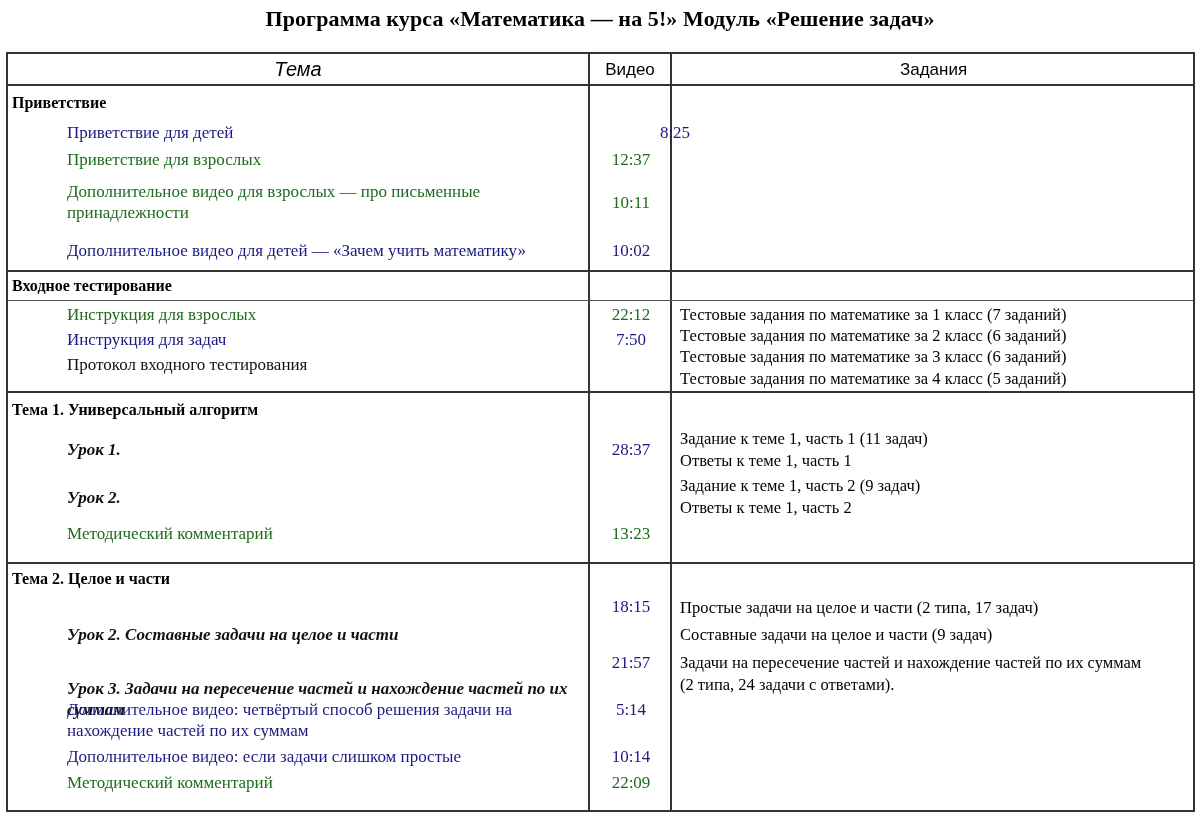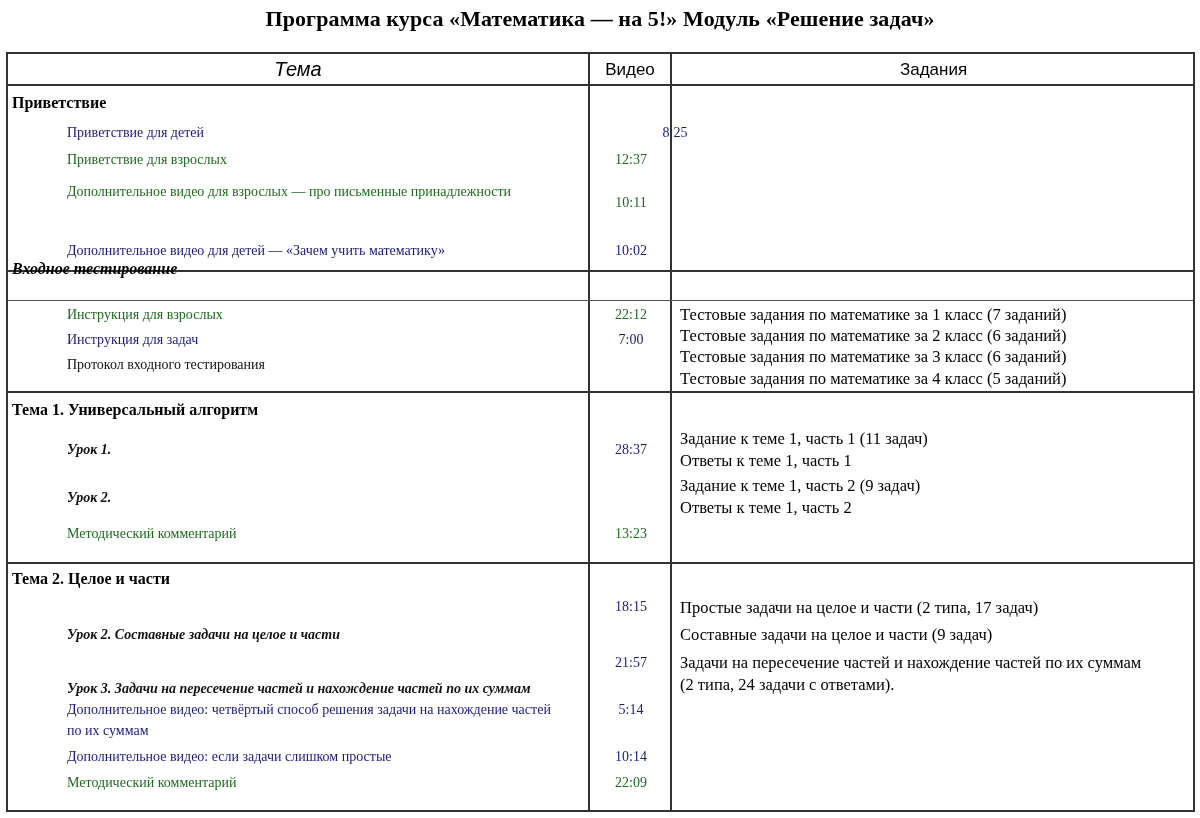--- a/index.html
+++ b/index.html
@@ -4,21 +4,21 @@
   <style>
     html, body { margin: 0; padding: 0; background: #ffffff; }
     body { width: 1200px; height: 818px; position: relative; overflow: hidden; font-family: "Liberation Serif", serif; color: #000; }
     .title { position: absolute; top: 6px; left: 0; width: 1200px; text-align: center; font-family: "Liberation Serif", serif; font-weight: bold; font-size: 22px; letter-spacing: 0.1px; }
     .tbl { position: absolute; left: 6px; top: 52px; width: 1189px; height: 760px; border: 2px solid #333; box-sizing: border-box; }
     .vline { position: absolute; top: 0; bottom: 0; width: 0; border-left: 2px solid #333; }
     .hline { position: absolute; left: 0; right: 0; height: 0; border-top: 2px solid #333; }
     .hline.thin { border-top: 1px solid #555; }
     .th { position: absolute; top: 0; height: 32px; line-height: 32px; text-align: center; font-family: "Liberation Sans", sans-serif; font-size: 17px; }
     .th.tema { font-size: 20px; line-height: 30px; }
-    .cell { position: absolute; font-size: 14px; line-height: 21px; }
+    .cell { position: absolute; font-size: 17px; line-height: 21px; }
     .sec { font-weight: bold; font-size: 16px; left: 4px; }
     .item { left: 59px; width: 510px; }
     .dur { left: 582px; width: 82px; text-align: center; }
     .task { left: 672px; width: 505px; font-size: 16.5px; line-height: 21.5px; }
     .blue { color: #1a1a80; }
     .green { color: #1e6b1e; }
     .black { color: #111; }
     .it { font-style: italic; font-weight: bold; }
     .ref { cursor: pointer; }
   </style>
@@ -45,25 +45,25 @@
   <div class="cell sec" style="top:38px;">Приветствие</div>
   <div class="cell item blue ref" style="top:68px;">Приветствие для детей</div>
   <div class="cell dur blue" style="top:68px;padding-left:44px;">8:25</div>
   <div class="cell item green ref" style="top:95px;">Приветствие для взрослых</div>
   <div class="cell dur green" style="top:95px;">12:37</div>
   <div class="cell item green ref" style="top:127px; width:470px;">Дополнительное видео для взрослых — про письменные принадлежности</div>
   <div class="cell dur green" style="top:138px;">10:11</div>
   <div class="cell item blue ref" style="top:186px;">Дополнительное видео для детей — «Зачем учить математику»</div>
   <div class="cell dur blue" style="top:186px;">10:02</div>
 
-  <div class="cell sec" style="top:204px;font-style:italic;">Входное тестирование</div>
+  <div class="cell sec" style="top:221px;">Входное тестирование</div>
   <div class="cell item green ref" style="top:250px;">Инструкция для взрослых</div>
   <div class="cell dur green" style="top:250px;">22:12</div>
   <div class="cell item blue ref" style="top:275px;">Инструкция для задач</div>
-  <div class="cell dur blue" style="top:275px;">7:00</div>
+  <div class="cell dur blue" style="top:275px;">7:50</div>
   <div class="cell item black ref" style="top:300px;">Протокол входного тестирования</div>
 
   <div class="cell task ref" style="top:250px;">Тестовые задания по математике за 1 класс (7 заданий)</div>
   <div class="cell task ref" style="top:271px;">Тестовые задания по математике за 2 класс (6 заданий)</div>
   <div class="cell task ref" style="top:292px;">Тестовые задания по математике за 3 класс (6 заданий)</div>
   <div class="cell task ref" style="top:314px;">Тестовые задания по математике за 4 класс (5 заданий)</div>
 
   <div class="cell sec" style="top:345px;">Тема 1. Универсальный алгоритм</div>
   <div class="cell item black it ref" style="top:385px;">Урок 1.</div>
   <div class="cell dur blue" style="top:385px;">28:37</div>

